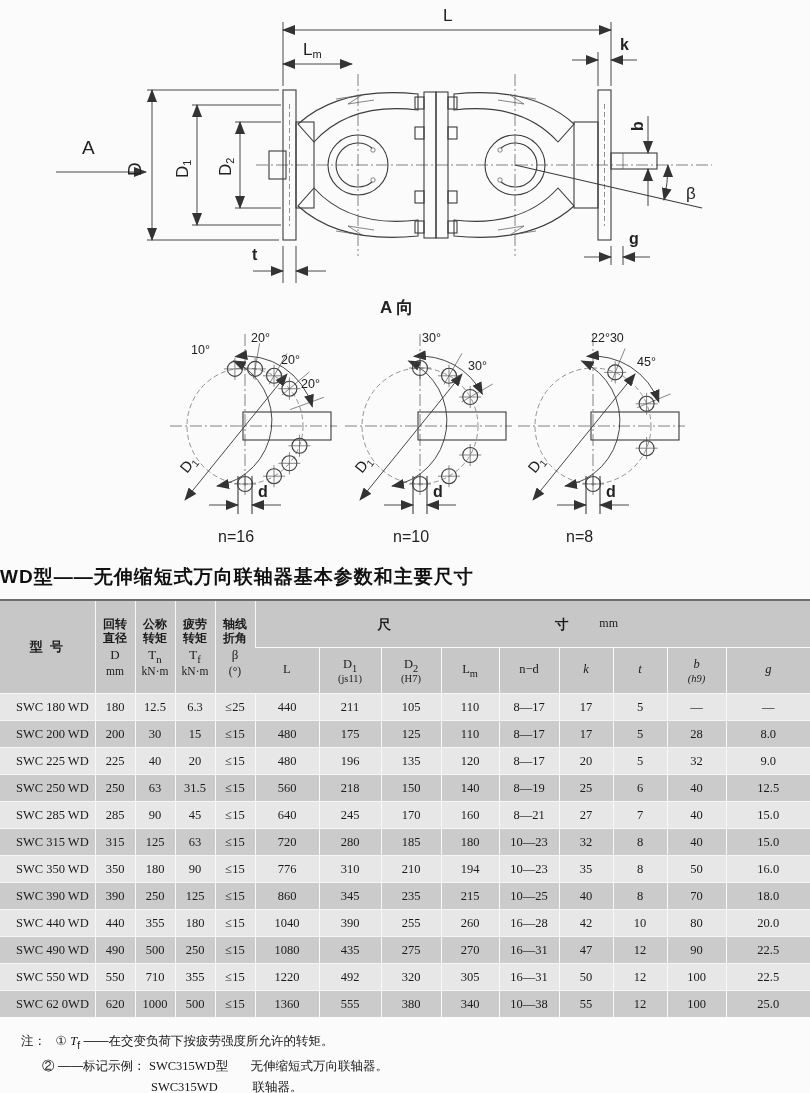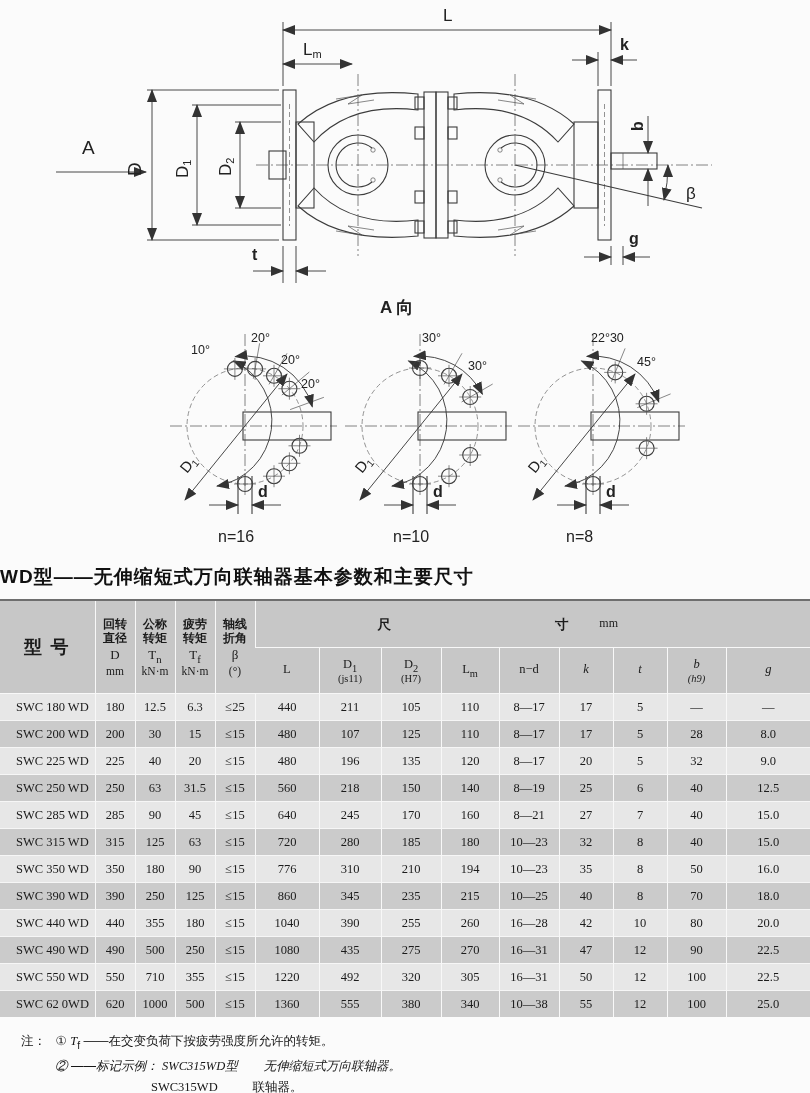--- a/index.html
+++ b/index.html
@@ -30,36 +30,36 @@
   th,td{padding:0;text-align:center;vertical-align:middle;font-weight:normal;
         border-left:1px solid #f8f8f8;}
   th:first-child,td:first-child{border-left:none;}
   thead th{background:#c7c7c7;}
   thead tr.grp th{height:46px;border-bottom:1px solid #f8f8f8;}
   thead tr.sub th{height:45px;}
   tbody td{height:26px;border-top:1px solid #f6f6f6;}
   tbody tr:nth-child(odd) td{background:#e7e7e7;}
   tbody tr:nth-child(even) td{background:#cbcbcb;}
   tbody td:first-child{text-align:left;padding-left:16px;}
-  .model-h{font-weight:bold;font-size:18px;letter-spacing:2px;}
+  .model-h{font-weight:bold;font-size:13px;letter-spacing:2px;}
   .hcn{font-weight:bold;font-size:12px;line-height:14px;}
   .hsym{font-size:13px;margin-top:2px;}
   .hunit{font-size:11.5px;margin-top:1px;}
   .tol{display:block;font-size:10.5px;line-height:11px;}
   tr.sub th.it{font-style:italic;}
   .group-h{position:relative;}
   .group-h span{position:absolute;top:15px;}
   .g1{left:22%;font-weight:bold;font-size:13.5px;}
   .g2{left:54%;font-weight:bold;font-size:13.5px;}
   .g3{left:62%;font-size:12px;}
 
   
   .notes{margin-top:14px;font-size:12.5px;line-height:21px;color:#161616;}
   .nline.l1{padding-left:21px;}
-  .nline.l2{padding-left:55px;font-style:italic;}
+  .nline.l2{padding-left:42px;}
   .nline.l3{padding-left:151px;}
   .code{display:inline-block;width:98px;font-family:"Liberation Serif",serif;}
   .tsym i{font-family:"Liberation Serif",serif;}
   .nlabel{margin-right:6px;}
 </style>
 </head>
 <body>
 
 <div class="page">
 
@@ -321,21 +321,21 @@
           <td>—</td>
           <td>—</td>
         </tr>
         <tr>
           <td>SWC 200 WD</td>
           <td>200</td>
           <td>30</td>
           <td>15</td>
           <td>≤15</td>
           <td>480</td>
-          <td>107</td>
+          <td>175</td>
           <td>125</td>
           <td>110</td>
           <td>8—17</td>
           <td>17</td>
           <td>5</td>
           <td>28</td>
           <td>8.0</td>
         </tr>
         <tr>
           <td>SWC 225 WD</td>

